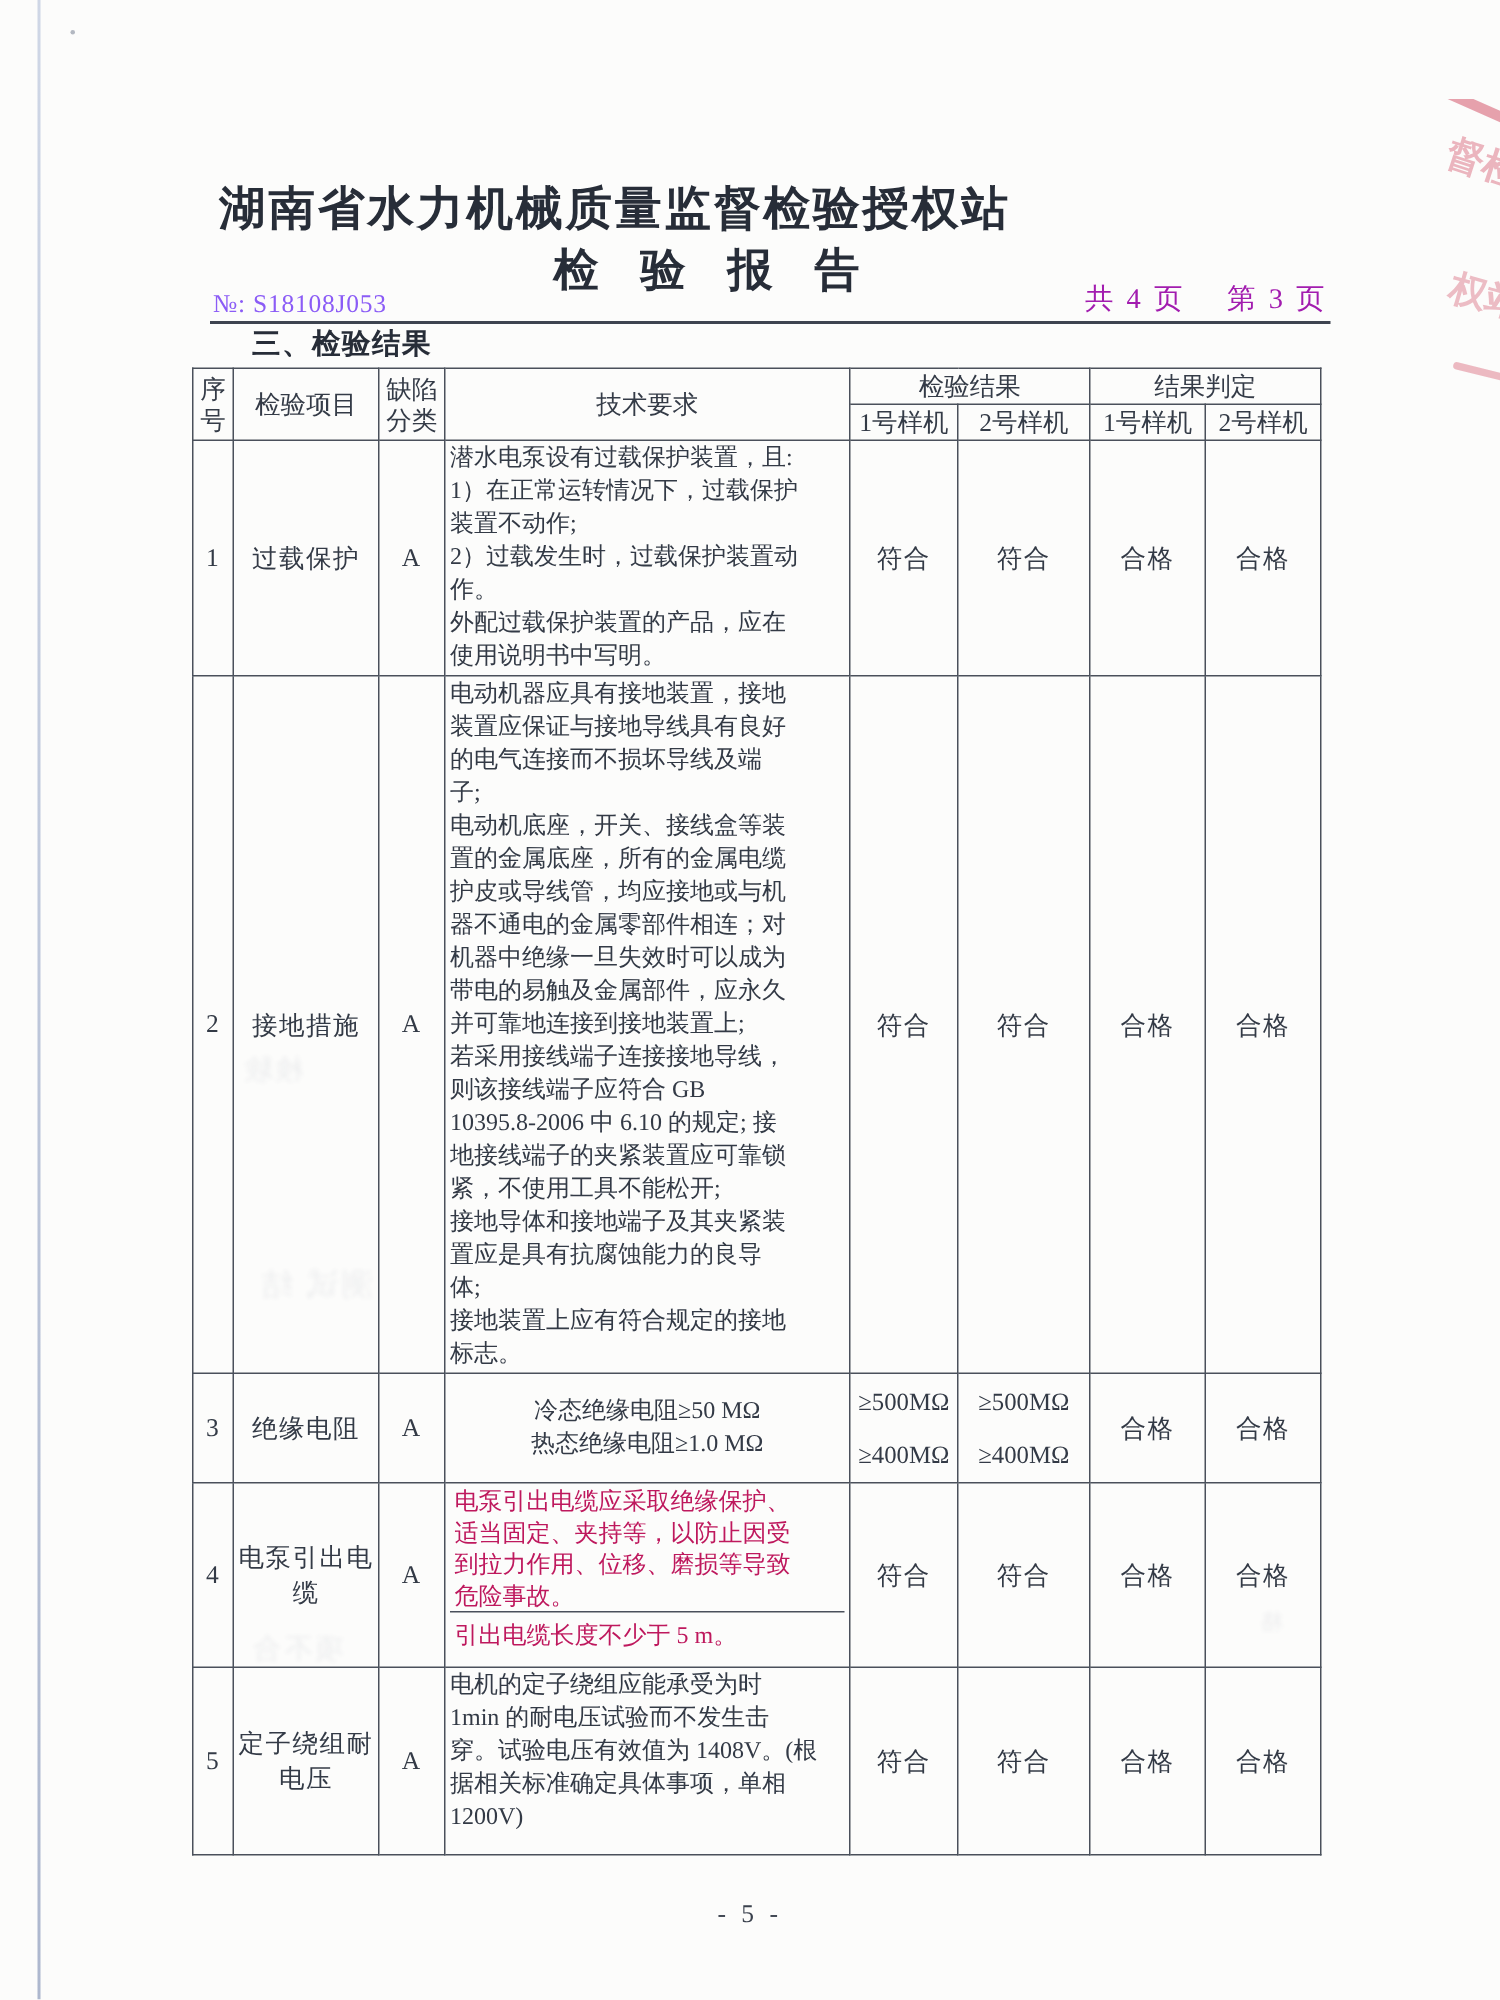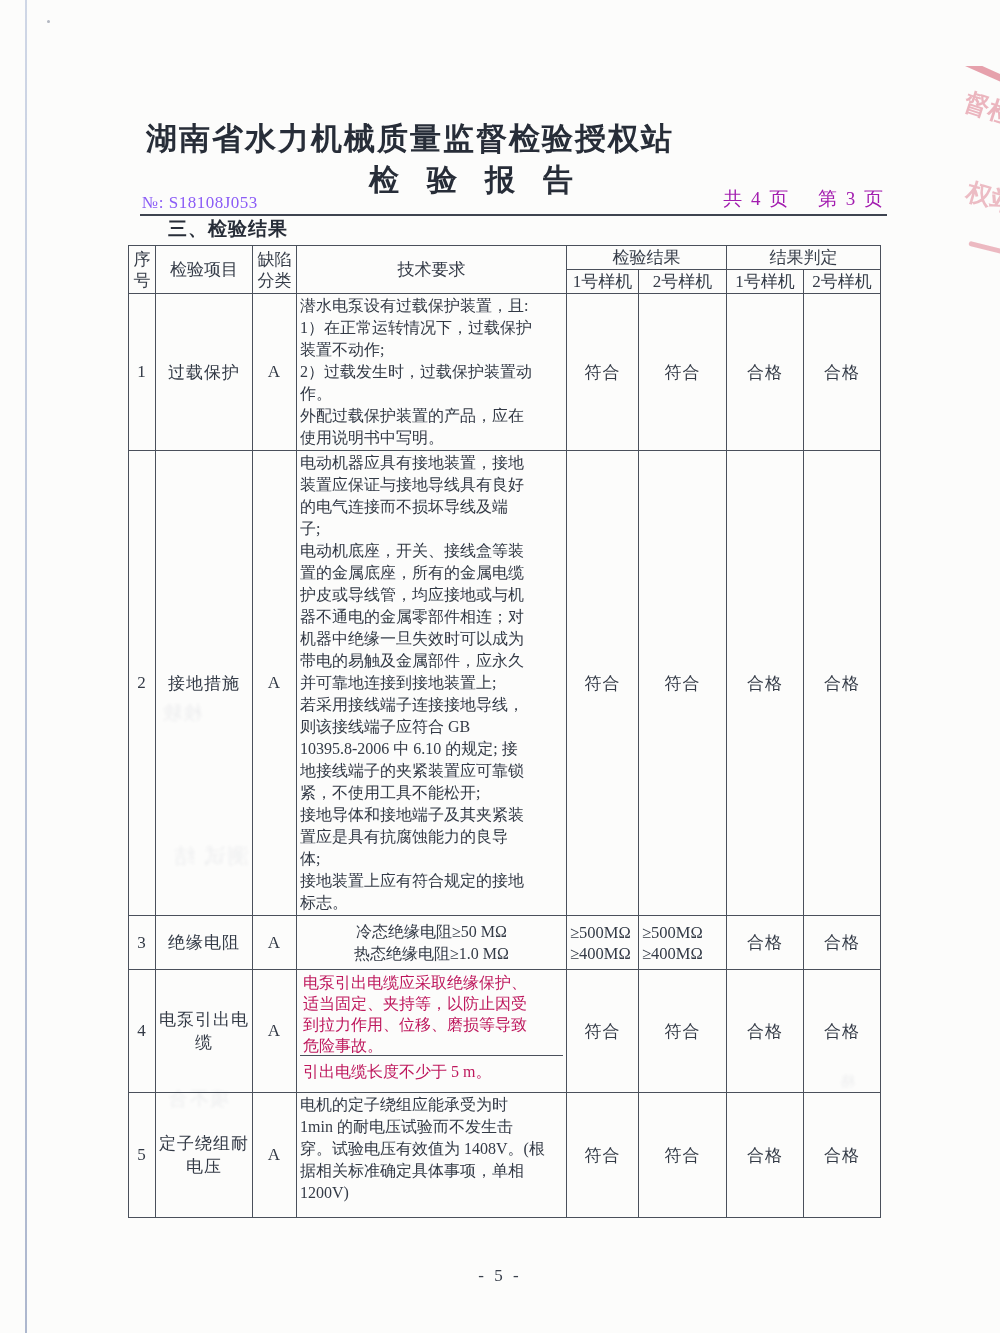--- a/index.html
+++ b/index.html
@@ -62,22 +62,22 @@
   }
   tr.hrow1{height:24px;}
   tr.hrow2{height:23px;}
   tr.r1{height:155px;}
   tr.r2{height:461px;}
   tr.r3{height:54px;}
   tr.r4{height:120px;}
   tr.r5{height:125px;}
   td.c{ text-align:center;vertical-align:middle;font-size:17px;color:#333a46;
         letter-spacing:1px;}
-  td.c2{vertical-align:middle;font-size:16.5px;color:#333a46;
-        white-space:pre-line;line-height:21px;letter-spacing:0;}
+  td.c2{text-align:center;vertical-align:middle;font-size:16.5px;color:#333a46;
+        white-space:pre-line;line-height:35px;letter-spacing:0;}
   td.tech{
     text-align:left;vertical-align:top;font-size:16px;line-height:22px;
     white-space:pre-line;word-break:break-all;color:#333a46;
   }
   td.tech.mid{vertical-align:middle;text-align:center;}
   td.p0{padding:0;vertical-align:top;}
   .tech-part{
     font-size:16px;line-height:21px;white-space:pre-line;word-break:break-all;
     padding:1px 3px;color:#be185d;
   }

